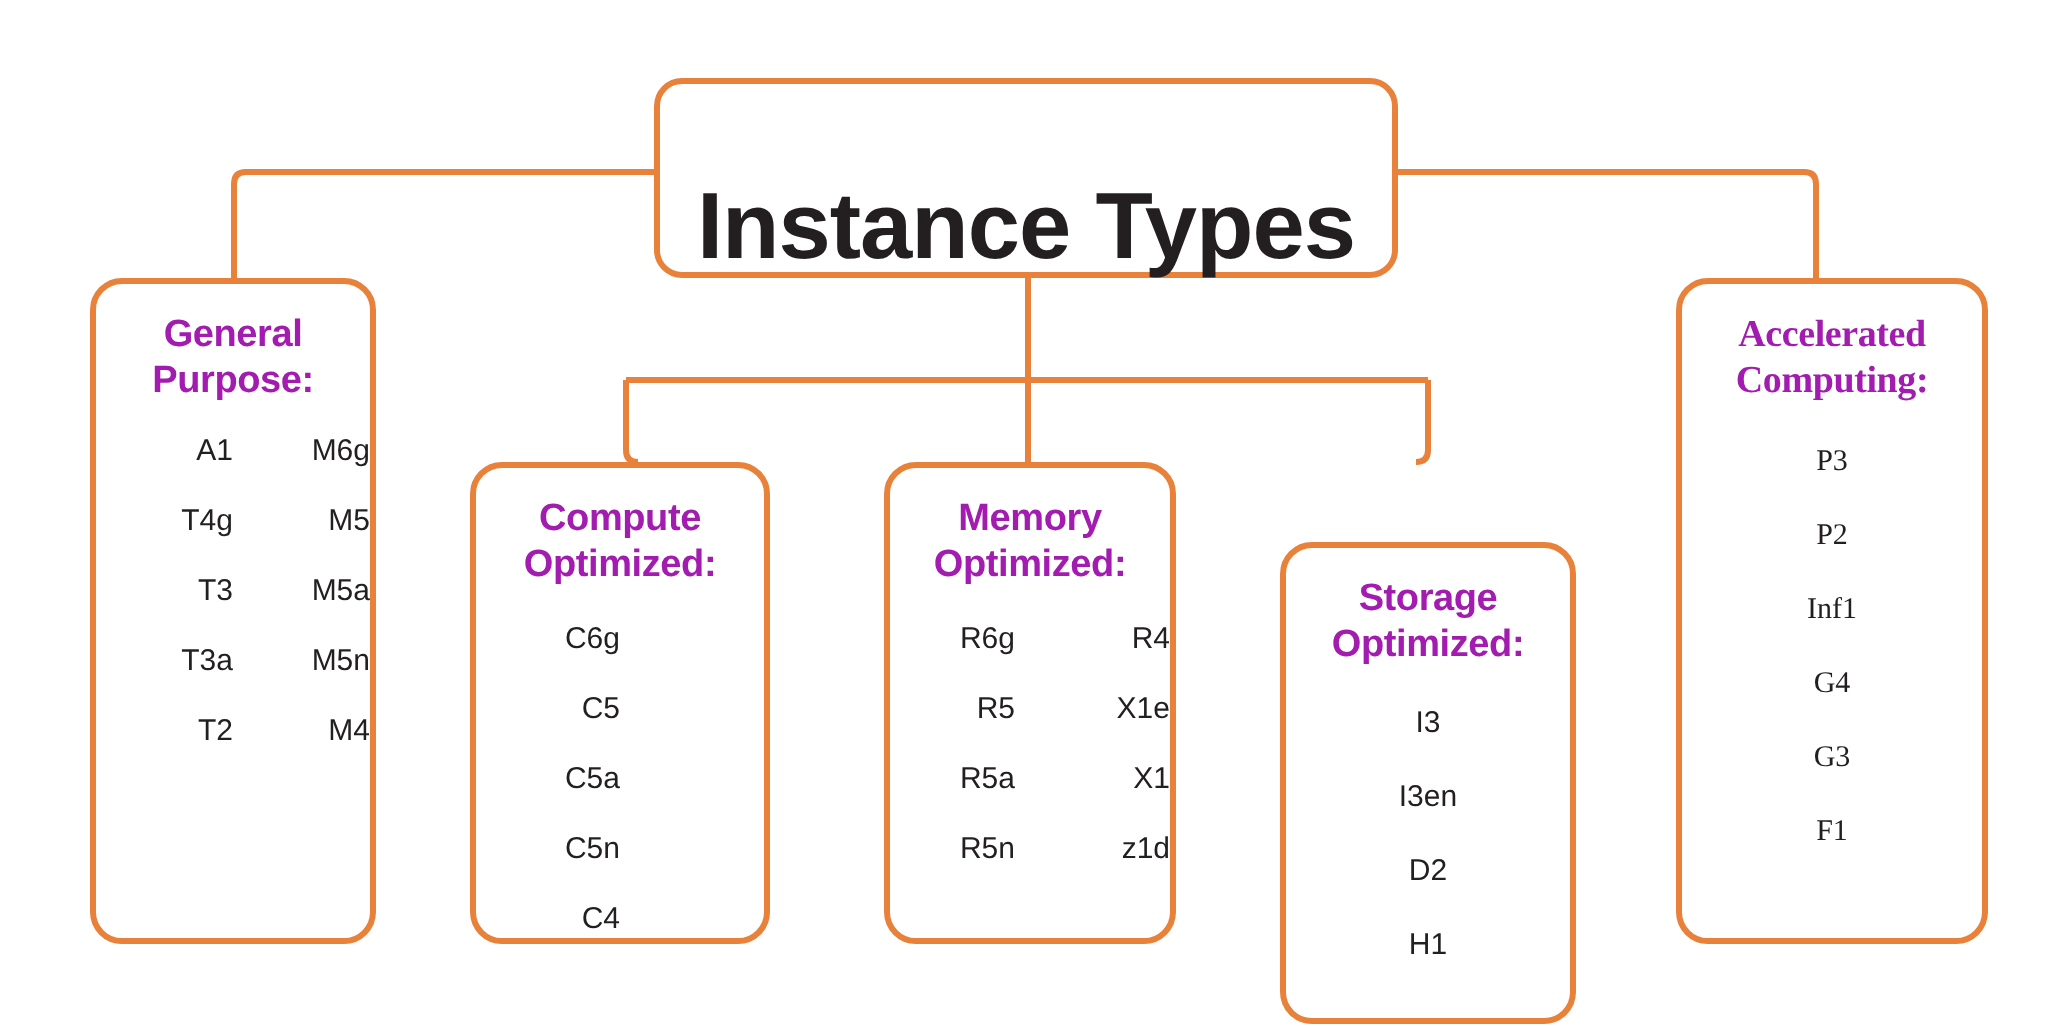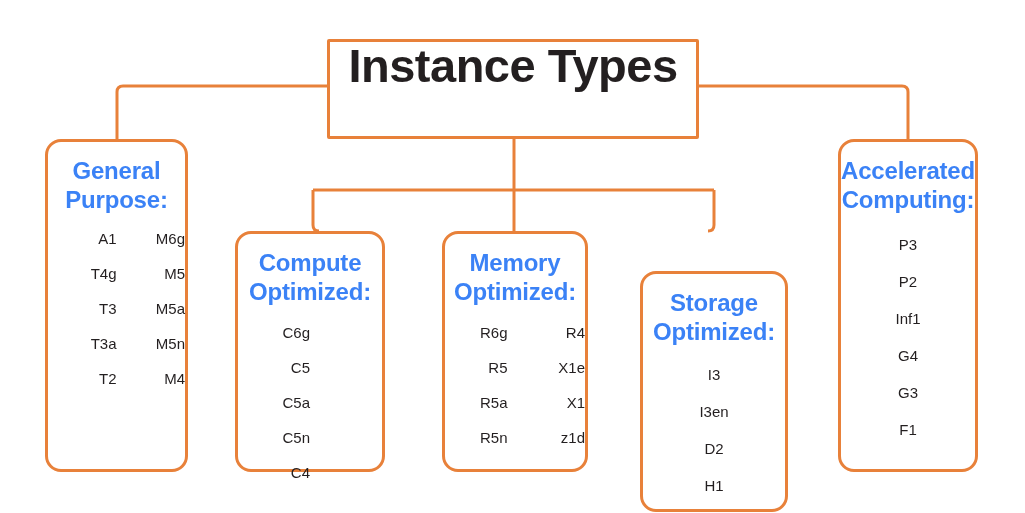--- a/index.html
+++ b/index.html
@@ -31,42 +31,42 @@
     background: #ffffff;
     border: 3px solid #E8813A;
     border-radius: 16px;
     z-index: 2;
   }
   .node-root {
     left: 327px;
     top: 39px;
     width: 372px;
     height: 100px;
-    border-radius: 2px;
-    display: flex;
-    align-items: flex-start;
+    border-radius: 14px;
+    display: flex;
+    align-items: flex-end;
     justify-content: center;
   }
   .root-title {
     font-size: 47px;
     font-weight: bold;
     color: #231F20;
     letter-spacing: -0.5px;
     line-height: 1;
   }
   .node-branch {
     display: flex;
     flex-direction: column;
     align-items: center;
     padding-top: 14px;
   }
   .branch-title {
-    font-size: 24px;
+    font-size: 19px;
     font-weight: bold;
-    color: #3b82f6;
+    color: #a21caf;
     text-align: center;
     line-height: 1.22;
     letter-spacing: -0.2px;
     padding: 0 6px;
   }
   .items {
     margin-top: 16px;
     width: 100%;
     display: flex;
     justify-content: center;
@@ -92,21 +92,21 @@
     line-height: 1;
     padding: 0;
     margin-bottom: 20px;
     white-space: nowrap;
   }
   
   .node-general      { left: 45px;  top: 139px; width: 143px; height: 333px; }
   .node-compute      { left: 235px; top: 231px; width: 150px; height: 241px; }
   .node-memory       { left: 442px; top: 231px; width: 146px; height: 241px; }
   .node-storage      { left: 640px; top: 231px; width: 148px; height: 241px; margin-top: 40px; }
-  .node-accelerated  { left: 838px; top: 139px; width: 140px; height: 333px; }
+  .node-accelerated  { left: 838px; top: 139px; width: 156px; height: 333px; font-family: Liberation Serif, serif; }
 
   .node-storage .item,
   .node-accelerated .item { margin-bottom: 22px; }
   .node-accelerated .items { margin-top: 22px; }
   .node-storage .items { margin-top: 20px; }
   .node-memory .items { margin-top: 18px; gap: 15px; }
   .node-compute .items { margin-top: 18px; flex-direction: column; }
 </style>
 </head>
 <body>

